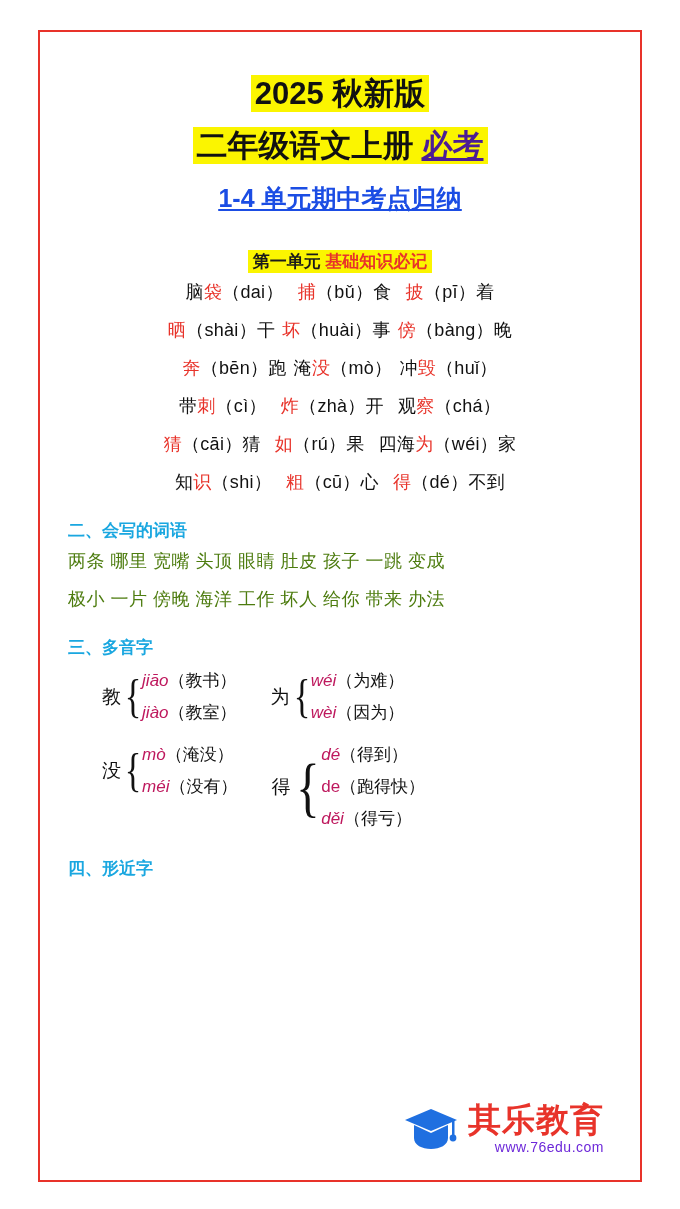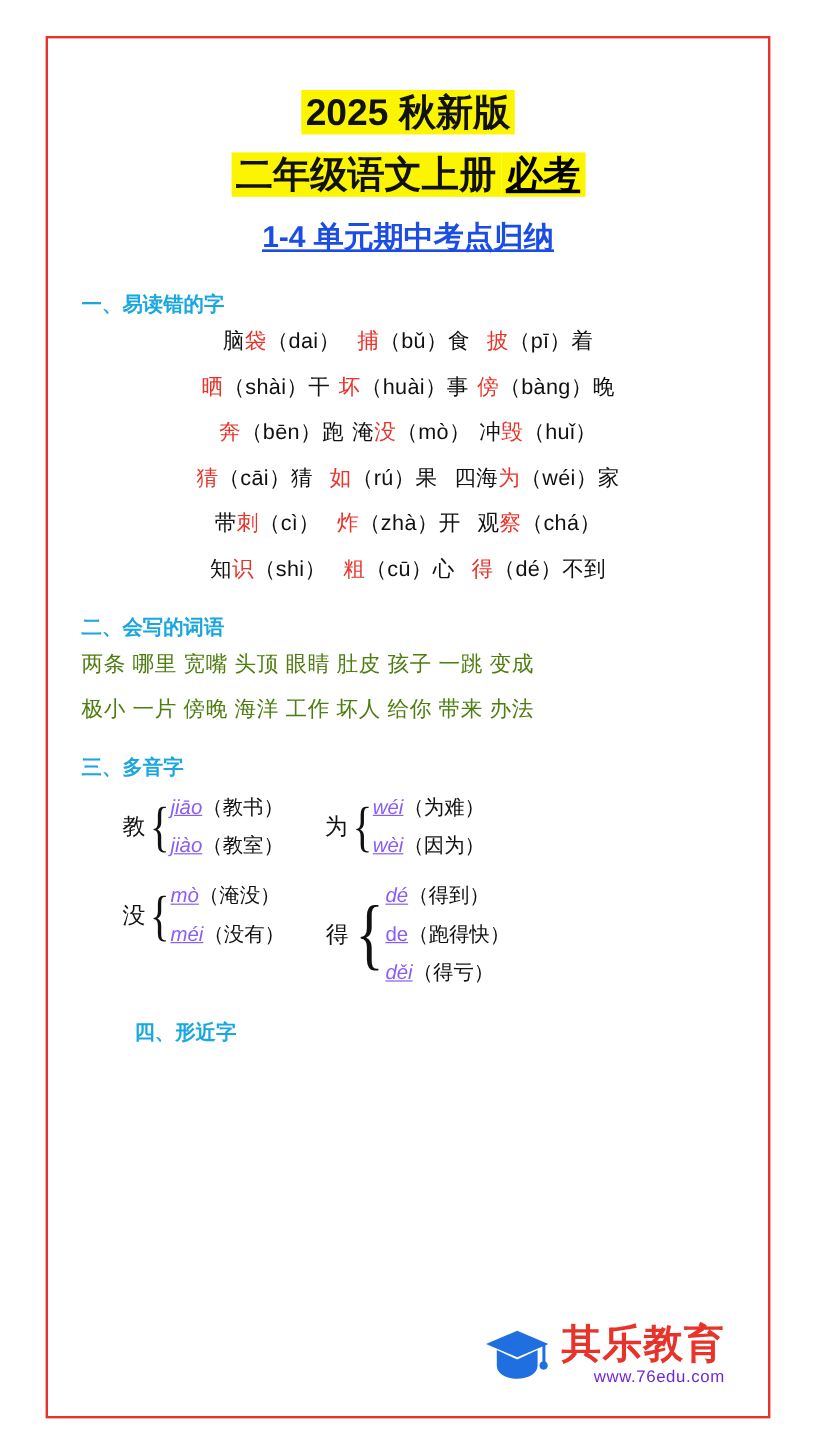--- a/index.html
+++ b/index.html
@@ -32,21 +32,21 @@
   
   .title-wrap { text-align: center; }
   .title-line {
     font-size: 31px;
     line-height: 52px;
     font-weight: bold;
     color: #111111;
     white-space: nowrap;
   }
   .hl { background: #fbf500; padding: 1px 4px; }
-  .red-u { color: #000000; text-decoration: underline; }
+  .red-u { color: #4c1d95; text-decoration: underline; }
   .title-line.blue {
     color: #1b4de4;
     text-decoration: underline;
     font-size: 25px;
   }
   .title-line.blue .nodec { text-decoration: underline; }
 
   
   .unit-head {
     text-align: center;
@@ -113,27 +113,27 @@
     font-size: 66px;
     line-height: 56px;
   }
   .poly-items { display: flex; flex-direction: column; }
   .poly-item {
     font-size: 17px;
     line-height: 32px;
     white-space: nowrap;
     color: #111111;
   }
-  .poly-item .py { color: #8b5cf6; font-style: italic; text-decoration: underline; }
+  .poly-item .py { color: #be185d; font-style: italic; }
   .poly-item .py.up { font-style: normal; }
 
   .poly-rowset.second { margin-top: 10px; }
 
   
-  .sub-head.last { margin-top: 22px; margin-left: 44px; }
+  .sub-head.last { margin-top: 22px; }
 
   
   .logo {
     position: absolute;
     right: 36px; bottom: 26px;
     display: flex;
     align-items: center;
   }
   .logo-mark {
     width: 58px; height: 48px;
@@ -167,41 +167,43 @@
           <span class="hl">2025 秋新版</span>
         </div>
         <div class="title-line">
           <span class="hl">二年级语文上册</span><span class="hl red-u">必考</span>
         </div>
         <div class="title-line blue">
           <span class="nodec">1-4 单元期中考点归纳</span>
         </div>
       </div>
 
-
-      <div class="sub-head">一、易读错的字</div>
+      <div class="unit-head">
+        <span class="inner"><span>第一单元 </span><span class="kw">基础知识必记</span></span>
+      </div>
+
 
       <div class="row">
         <span>脑</span><span class="r">袋</span><span>（dai）</span><span class="gap"></span><span class="r">捕</span><span>（bǔ）食</span><span class="gap"></span><span class="r">披</span><span>（pī）着</span>
       </div>
 
       <div class="row">
         <span class="r">晒</span><span>（shài）干</span><span class="gap-s"></span><span class="r">坏</span><span>（huài）事</span><span class="gap-s"></span><span class="r">傍</span><span>（bàng）晚</span>
       </div>
 
       <div class="row">
         <span class="r">奔</span><span>（bēn）跑</span><span class="gap-s"></span><span>淹</span><span class="r">没</span><span>（mò）</span><span class="gap-s"></span><span>冲</span><span class="r">毁</span><span>（huǐ）</span>
       </div>
 
       <div class="row">
+        <span>带</span><span class="r">刺</span><span>（cì）</span><span class="gap"></span><span class="r">炸</span><span>（zhà）开</span><span class="gap"></span><span>观</span><span class="r">察</span><span>（chá）</span>
+      </div>
+
+      <div class="row">
         <span class="r">猜</span><span>（cāi）猜</span><span class="gap"></span><span class="r">如</span><span>（rú）果</span><span class="gap"></span><span>四海</span><span class="r">为</span><span>（wéi）家</span>
-      </div>
-
-      <div class="row">
-        <span>带</span><span class="r">刺</span><span>（cì）</span><span class="gap"></span><span class="r">炸</span><span>（zhà）开</span><span class="gap"></span><span>观</span><span class="r">察</span><span>（chá）</span>
       </div>
 
       <div class="row">
         <span>知</span><span class="r">识</span><span>（shi）</span><span class="gap"></span><span class="r">粗</span><span>（cū）心</span><span class="gap"></span><span class="r">得</span><span>（dé）不到</span>
       </div>
 
       <div class="sub-head">二、会写的词语</div>
       <div class="words-row">两条 哪里 宽嘴 头顶 眼睛 肚皮 孩子 一跳 变成</div>
       <div class="words-row">极小 一片 傍晚 海洋 工作 坏人 给你 带来 办法</div>
 

